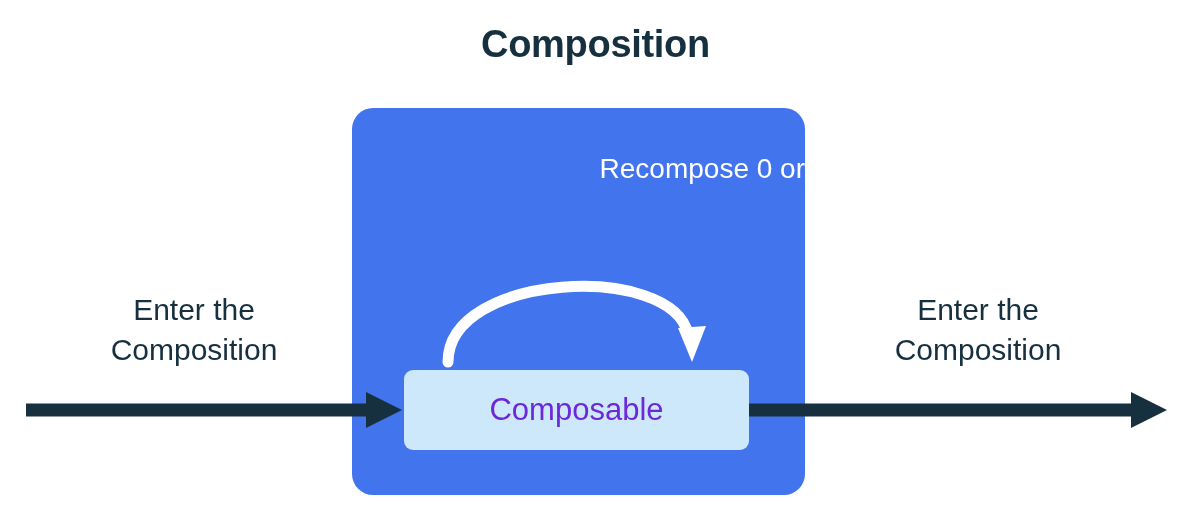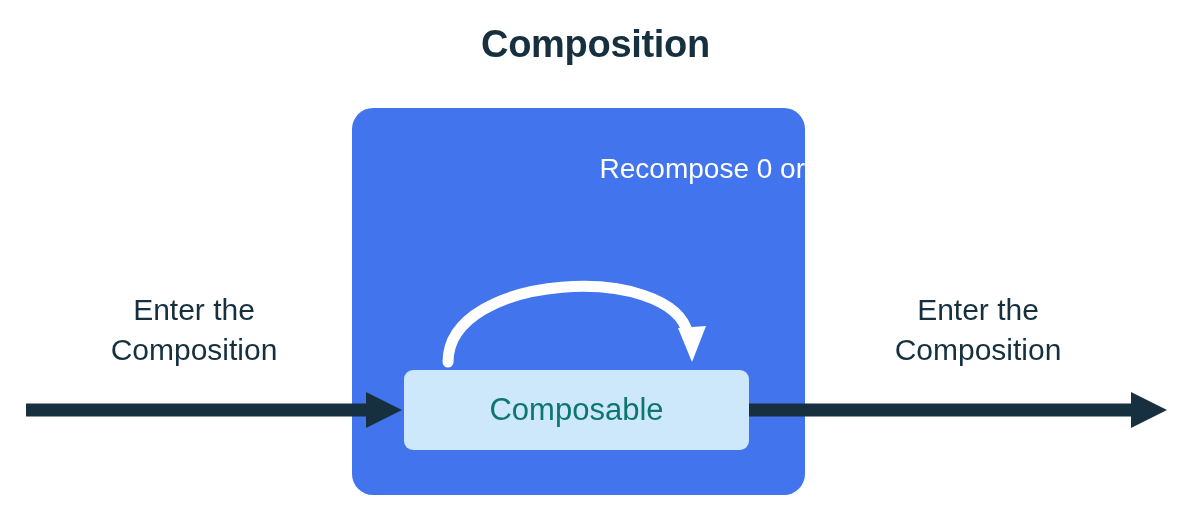--- a/index.html
+++ b/index.html
@@ -81,21 +81,21 @@
   }
   #composable-label {
     position: absolute;
     left: 404px;
     top: 370px;
     width: 345px;
     height: 80px;
     display: flex;
     align-items: center;
     justify-content: center;
-    color: #0f766e;
+    color: #6d28d9;
     font-size: 31px;
     line-height: 36px;
     font-weight: normal;
   }
 
   
   #flow-arrows {
     position: absolute;
     left: 0;
     top: 0;

